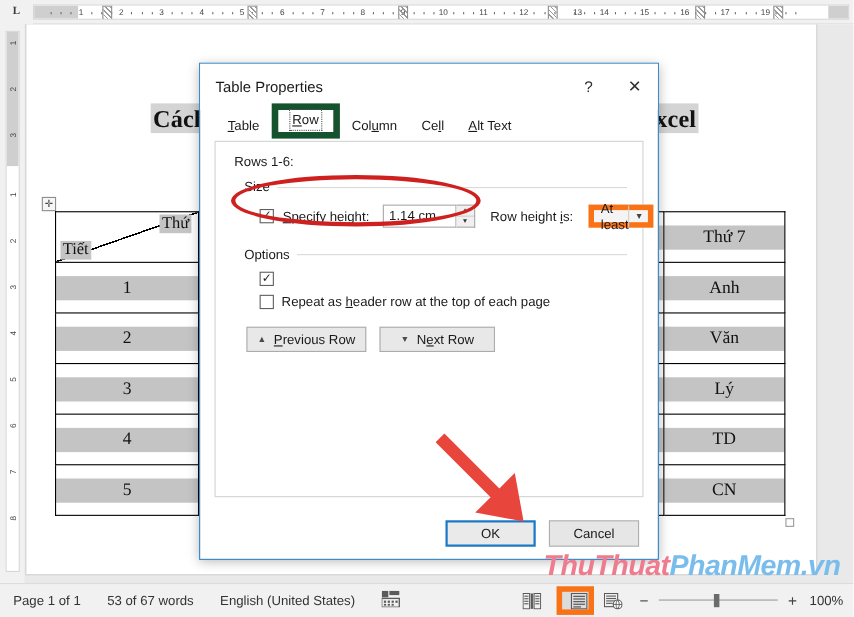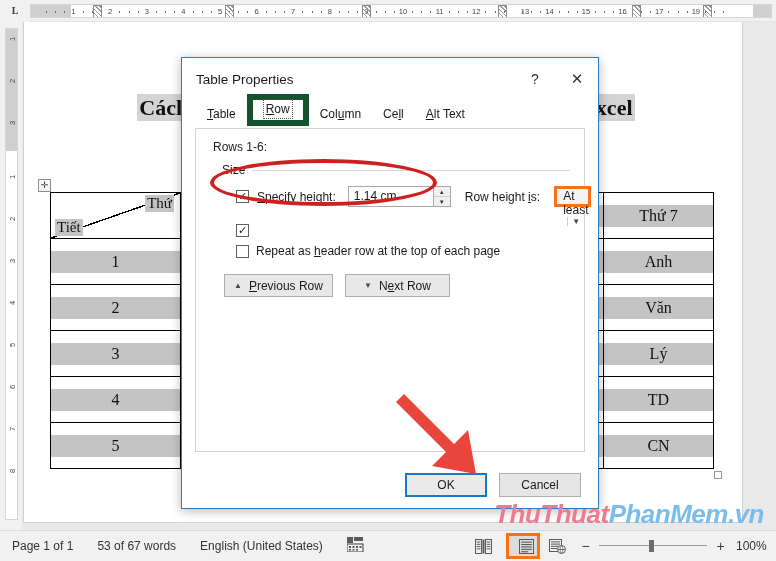--- a/index.html
+++ b/index.html
@@ -178,39 +178,38 @@
   .cbx {
     width: 13px; height: 13px; border: 1px solid #5f5f5f; background: #fff;
     display: inline-flex; align-items: center; justify-content: center;
     font-size: 11px; line-height: 1; color: #222; flex: none;
   }
   .cbx.off { color: transparent; }
   .lbl { font-size: 12px; white-space: nowrap; }
 
   .spin-wrap { display: inline-flex; align-items: stretch; margin-left: 4px; }
   .spin-input {
-    width: 86px; height: 21px; border: 1px solid #a8a8a8; background: #fff;
+    width: 67px; height: 21px; border: 1px solid #a8a8a8; background: #fff;
     font-size: 12px; padding: 0 5px; line-height: 19px;
     font-family: "Liberation Sans", sans-serif; color: #1a1a1a;
   }
   .spin-btns {
     width: 17px; height: 21px; border: 1px solid #a8a8a8; border-left: none;
     background: #f0f0f0; display: flex; flex-direction: column;
   }
   .spin-btns div {
     flex: 1; display: flex; align-items: center; justify-content: center;
     font-size: 6px; color: #333;
   }
   .spin-btns div:first-child { border-bottom: 1px solid #cfcfcf; }
 
   .sel {
-    width: 100px; height: 21px; border: 3px solid #f97316; background: #f4f4f4;
+    width: 100px; height: 21px; border: 5px solid #f97316; background: #f4f4f4;
     display: flex; align-items: center; font-size: 12px; padding-left: 6px;
     margin-left: 6px;
-    flex-direction: column;
   }
   .sel .val { flex: 1; }
   .sel .arrow {
     width: 18px; height: 19px; display: flex; align-items: center; justify-content: center;
     border-left: 1px solid #cfcfcf; font-size: 8px; color: #444;
   }
 
   .optrow { display: flex; align-items: center; gap: 7px; margin: 0 0 7px 14px; }
 
   .navbtns { display: flex; gap: 12px; margin: 16px 0 0 2px; }
@@ -570,20 +569,24 @@
           </span>
           <span class="lbl" style="margin-left:6px">Row height <u>i</u>s:</span>
           <span class="sel">
             <span class="val">At least</span>
             <span class="arrow">▼</span>
           </span>
         </div>
       </div>
 
       <div class="grp" style="margin-top:17px">
+        <div class="grp-hdr">
+          <span>Options</span>
+          <span class="line"></span>
+        </div>
         <div class="optrow">
           <span class="cbx">✓</span>
         </div>
         <div class="optrow">
           <span class="cbx off">✓</span>
           <span class="lbl">Repeat as <u>h</u>eader row at the top of each page</span>
         </div>
 
         <div class="navbtns">
           <div class="navbtn">

